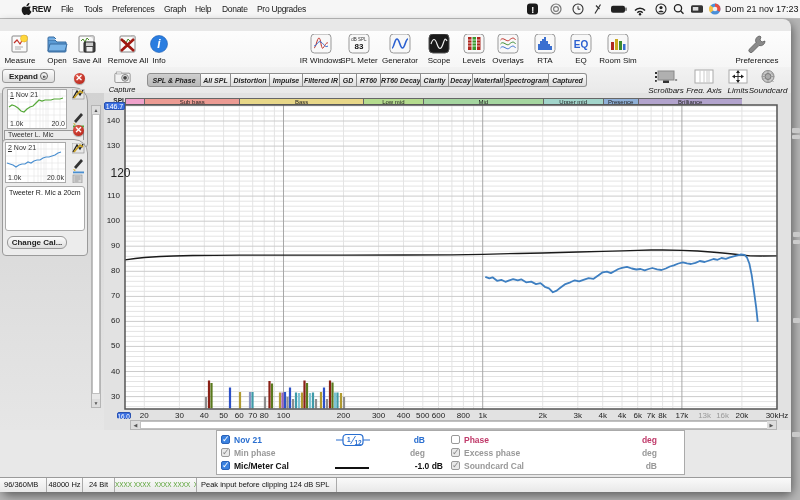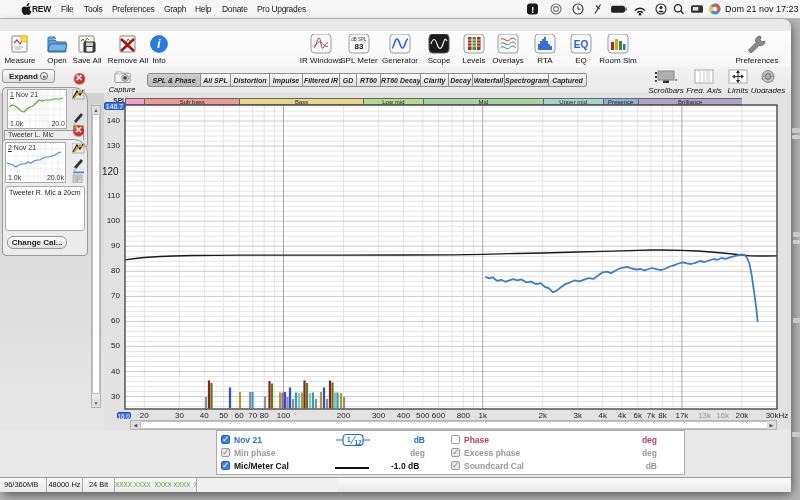--- a/index.html
+++ b/index.html
@@ -196,21 +196,21 @@
           <rect x="3" y="1" width="18" height="13" fill="#fff" stroke="#aaa"></rect>
           <path d="M12 2v11M7 7.5h10" stroke="#333" stroke-width="1"></path>
           <path d="M12 1l-2 3h4zM12 14l-2-3h4zM6 7.5l3-2v4zM18 7.5l-3-2v4z" fill="#222"></path>
         </svg><div>Limits</div></div>
       <div class="gbtn" style="left:747px;top:2px;width:42px"><svg width="24" height="15" viewBox="0 0 24 15">
           <circle cx="12" cy="7.5" r="6" fill="#c8c8c8" stroke="#888"></circle>
           <circle cx="12" cy="7.5" r="3" fill="#aaa" stroke="#777"></circle>
           <g stroke="#999" stroke-width="1">
             <path d="M12 1v3M12 11v3M6.5 4l2 2M15.5 11l2 2M6.5 11l2-2M15.5 4l2 2M5.8 7.5h3M15.2 7.5h3"></path>
           </g>
-        </svg><div>Upgrades</div></div>
+        </svg><div>Soundcard</div></div>
     </div>
     <div id="sidebar" class="abs">
       <div class="abs" style="left:2px;top:-24px;width:53px;height:14px;background:linear-gradient(#fcfcfc,#ddd);border:1px solid #999;border-radius:3px;font-size:8px;font-weight:bold;text-align:left;padding:2px 0 0 6px;color:#222">Expand <span style="display:inline-block;border:1px solid #666;border-radius:50%;width:8px;height:8px;line-height:7px;font-size:6px;text-align:center;vertical-align:top">»</span></div>
       <div class="panelbox" style="left:2px;top:-6px;width:86px;height:61px"></div>
       <div class="thumb" style="left:7px;top:-4px;width:60px;height:40px">
 <svg width="58" height="38" viewBox="0 0 58 38">
 <g stroke="#ddd" stroke-width=".5">
             <path d="M0 6h58M0 12h58M0 19h58M0 25h58M0 31h58M10 0v38M22 0v38M28 0v38M32 0v38M35 0v38M38 0v38M40 0v38M46 0v38M52 0v38"></path>
           </g>
 <polyline points="1,17 4,15 7,16 10,18 13,21 16,22 19,19 22,17 25,16 28,13 31,10 34,11 37,10 40,10 43,10 46,9 49,9 52,9 55,8" fill="none" stroke="#55a838" stroke-width="1.2"></polyline>
@@ -314,21 +314,21 @@
       </svg>
       <div class="abs" style="left:-2px;top:298.6px;width:18px;text-align:right;font-size:8px;color:#222">30</div>
       <div class="abs" style="left:-2px;top:273.5px;width:18px;text-align:right;font-size:8px;color:#222">40</div>
       <div class="abs" style="left:-2px;top:248.39999999999998px;width:18px;text-align:right;font-size:8px;color:#222">50</div>
       <div class="abs" style="left:-2px;top:223.39999999999998px;width:18px;text-align:right;font-size:8px;color:#222">60</div>
       <div class="abs" style="left:-2px;top:198.39999999999998px;width:18px;text-align:right;font-size:8px;color:#222">70</div>
       <div class="abs" style="left:-2px;top:173.3px;width:18px;text-align:right;font-size:8px;color:#222">80</div>
       <div class="abs" style="left:-2px;top:148.2px;width:18px;text-align:right;font-size:8px;color:#222">90</div>
       <div class="abs" style="left:-2px;top:123.19999999999999px;width:18px;text-align:right;font-size:8px;color:#222">100</div>
       <div class="abs" style="left:-2px;top:98.1px;width:18px;text-align:right;font-size:8px;color:#222">110</div>
-      <div class="abs" style="left:-2px;top:73.1px;width:37px;text-align:left;font-size:10px;color:#222">120</div>
+      <div class="abs" style="left:-2px;top:73.1px;width:37px;text-align:center;font-size:12px;color:#222">120</div>
       <div class="abs" style="left:-2px;top:48.099999999999994px;width:18px;text-align:right;font-size:8px;color:#222">130</div>
       <div class="abs" style="left:-2px;top:23.0px;width:18px;text-align:right;font-size:8px;color:#222">140</div>
       <div class="xlab" style="left:20.3px">20</div>
       <div class="xlab" style="left:55.4px">30</div>
       <div class="xlab" style="left:80.3px">40</div>
       <div class="xlab" style="left:99.6px">50</div>
       <div class="xlab" style="left:115.3px">60</div>
       <div class="xlab" style="left:128.7px">70</div>
       <div class="xlab" style="left:140.2px">80</div>
       <div class="xlab" style="left:159.5px">100</div>
@@ -383,32 +383,33 @@
       <div class="cb grey" style="left:234px;top:17px">
         <span class="ck">✓</span>
       </div>
       <div class="lrow" style="left:247px;top:17px;color:#999">Excess phase</div>
       <div class="lrow" style="left:418px;top:17px;color:#999;width:22px;text-align:right">deg</div>
       <div class="cb blue" style="left:4px;top:30px">
         <span class="ck">✓</span>
       </div>
       <div class="lrow" style="left:17px;top:30px;color:#111">Mic/Meter Cal</div>
       <div class="abs" style="left:118px;top:36px;width:34px;height:1.5px;background:#111"></div>
-      <div class="lrow" style="left:174px;top:30px;color:#111;width:34px;">-1.0 dB</div>
+      <div class="lrow" style="left:192px;top:30px;color:#111;width:34px;text-align:right">-1.0 dB</div>
       <div class="cb grey" style="left:234px;top:30px">
         <span class="ck">✓</span>
       </div>
       <div class="lrow" style="left:247px;top:30px;color:#999">Soundcard Cal</div>
       <div class="lrow" style="left:422px;top:30px;color:#999;width:18px;text-align:right">dB</div>
     </div>
     <div id="status" class="abs">
       <div class="scell" style="left:0;width:47px">96/360MB</div>
       <div class="scell" style="left:47px;width:36px;text-align:center;padding-left:0">48000 Hz</div>
       <div class="scell" style="left:83px;width:32px;text-align:center;padding-left:0">24 Bit</div>
       <div class="scell" style="left:115px;width:82px;color:#55a030;padding-left:0;text-align:center;font-size:6.4px">XXXX XXXX&nbsp;&nbsp;XXXX XXXX&nbsp;&nbsp;XXXX XXXX</div>
+      <div class="scell" style="left:197px;width:140px">Peak input before clipping 124 dB SPL</div>
       <div class="scell" style="left:337px;width:454px;border-right:none"></div>
     </div>
   </div>
 <div class="abs" style="left:792px;top:128px;width:8px;height:5px;background:#c9c9c9;border-radius:1px"></div>
 <div class="abs" style="left:792px;top:135px;width:8px;height:4px;background:#cccccc;border-radius:1px"></div>
 <div class="abs" style="left:793px;top:232px;width:7px;height:5px;background:#c9c9c9;border-radius:1px"></div>
 <div class="abs" style="left:793px;top:240px;width:7px;height:4px;background:#cccccc;border-radius:1px"></div>
 <div class="abs" style="left:793px;top:318px;width:7px;height:5px;background:#c9c9c9;border-radius:1px"></div>
 <div class="abs" style="left:792px;top:432px;width:8px;height:5px;background:#c9c9c9;border-radius:1px"></div>
 </body></html>

